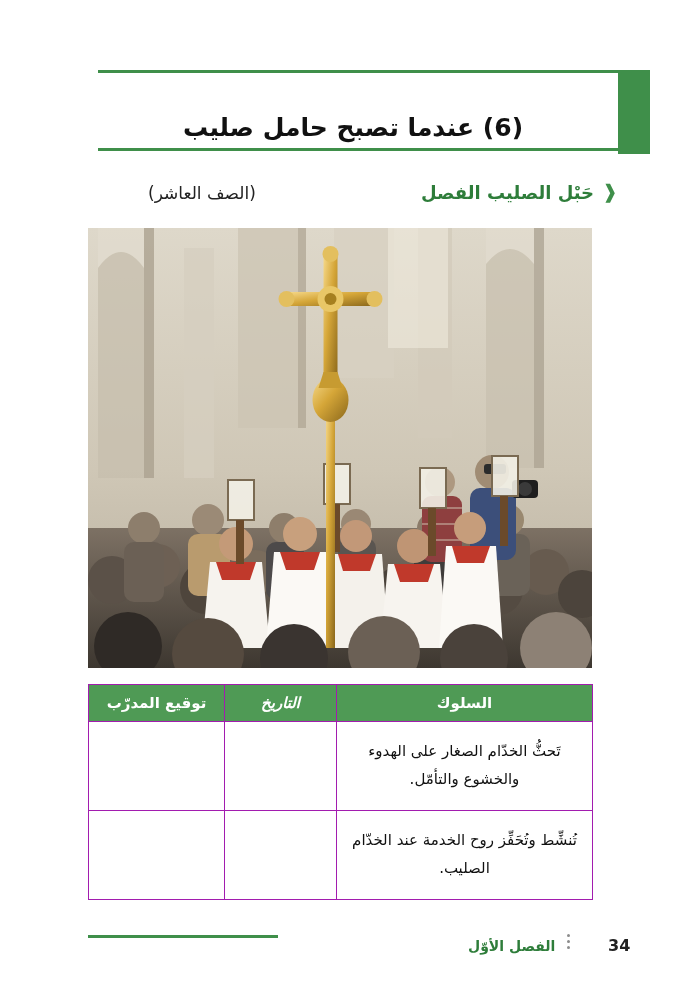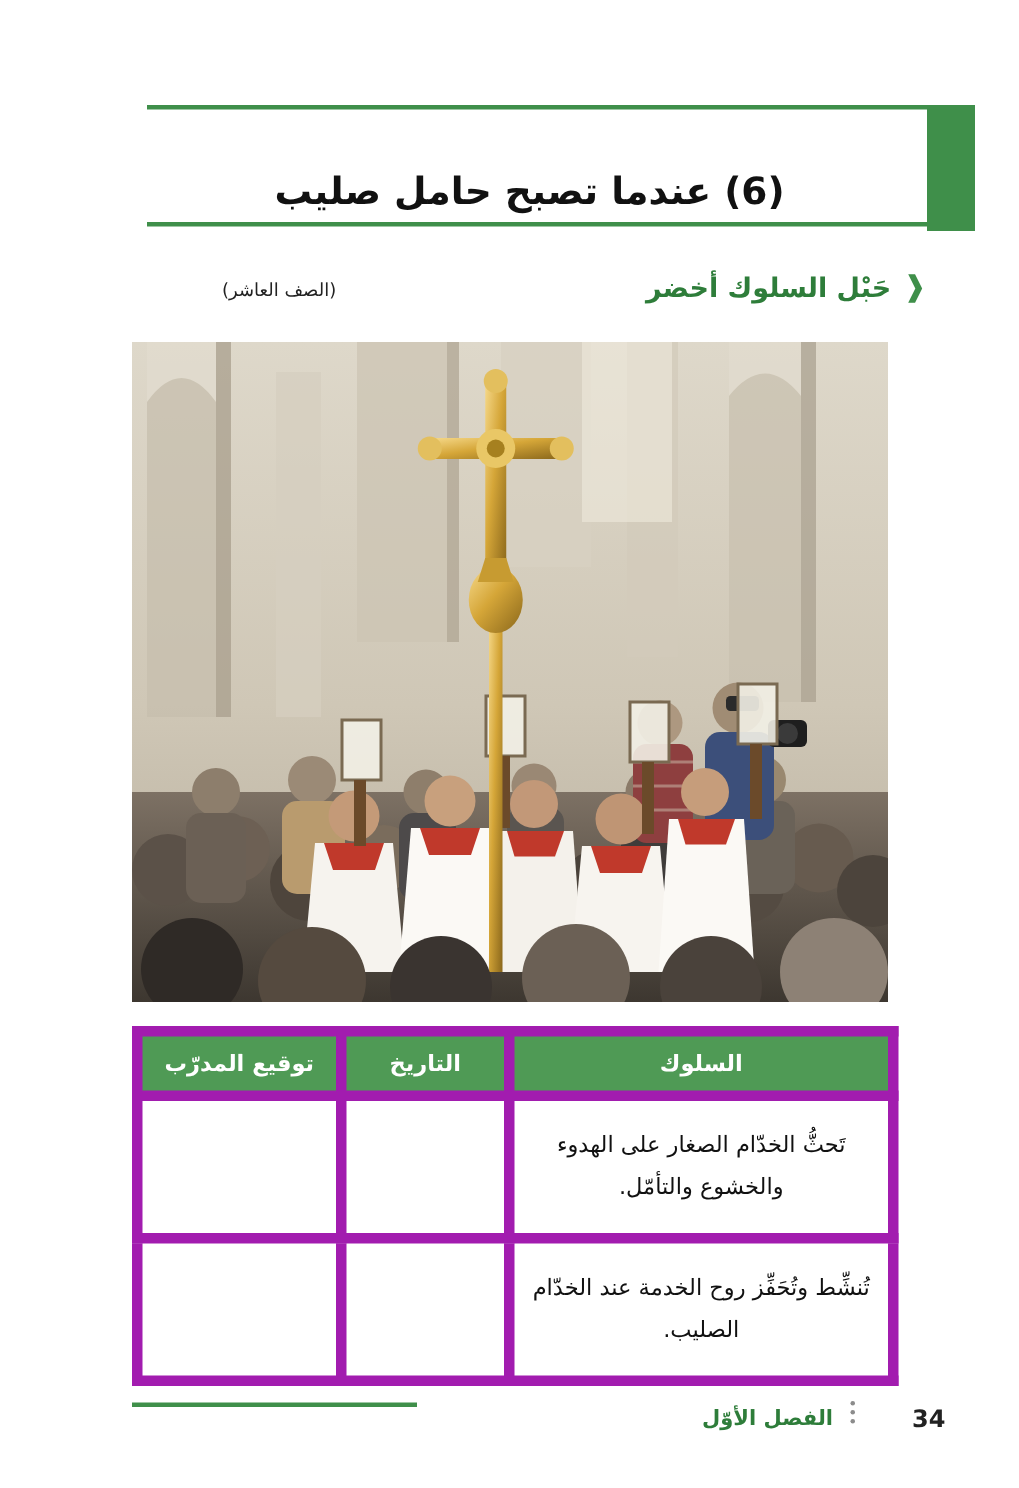--- a/index.html
+++ b/index.html
@@ -84,21 +84,21 @@
     font-size: 19px;
     line-height: 1;
     transform: translateY(-1px);
   }
   .subtitle-text {
     font-size: 18px;
     font-weight: bold;
     color: #2e7d3a;
   }
   .subtitle-grade {
-    font-size: 12px;
+    font-size: 17px;
     color: #222222;
     padding-left: 60px;
     text-align: right;
   }
 
   
   .photo {
     position: absolute;
     top: 228px;
     left: 88px;
@@ -118,37 +118,37 @@
   .behavior-table {
     position: absolute;
     top: 684px;
     left: 88px;
     width: 504px;
     border-collapse: collapse;
     table-layout: fixed;
   }
   .behavior-table th,
   .behavior-table td {
-    border: 7px solid #a21caf;
+    border: 1px solid #a21caf;
     vertical-align: middle;
     text-align: center;
   }
   .behavior-table thead th {
     background: #4f9a55;
     color: #ffffff;
     font-size: 15px;
     font-weight: bold;
     height: 32px;
     padding: 2px 8px;
   }
   .col-behavior { width: 256px; }
   .col-date { width: 112px; }
   .col-sign { width: 136px; }
   .th-behavior { text-align: center; font-size: 17px; }
-  .th-date { text-align: center; font-weight: normal; font-size: 14px; }
+  .th-date { text-align: center; font-weight: normal; font-size: 14px; font-style: italic; }
   .th-sign { text-align: center; font-weight: normal; font-size: 14px; }
 
   .behavior-table tbody td {
     height: 72px;
     padding: 8px 10px;
     margin-top: 14px;
   }
   .cell-behavior {
     font-size: 15px;
     line-height: 1.85;
@@ -207,21 +207,21 @@
 
   <div class="header-rule-top"></div>
   <div class="header-rule-bottom"></div>
   <div class="header-block"></div>
 
   <h1 class="page-title">(6) عندما تصبح حامل صليب</h1>
 
   <div class="subtitle-row">
     <div class="subtitle-main">
       <span class="chevron-icon">❰</span>
-      <span class="subtitle-text">حَبْل السلوك أخضر</span>
+      <span class="subtitle-text">حَبْل الصليب الفصل</span>
     </div>
     <span class="subtitle-grade">(الصف العاشر)</span>
   </div>
 
   <div class="photo">
     <svg viewBox="0 0 504 440" preserveAspectRatio="none">
       <defs>
         <linearGradient id="wall" x1="0" y1="0" x2="0" y2="1">
           <stop offset="0%" stop-color="#ded8ca"></stop>
           <stop offset="55%" stop-color="#cfc7b6"></stop>

